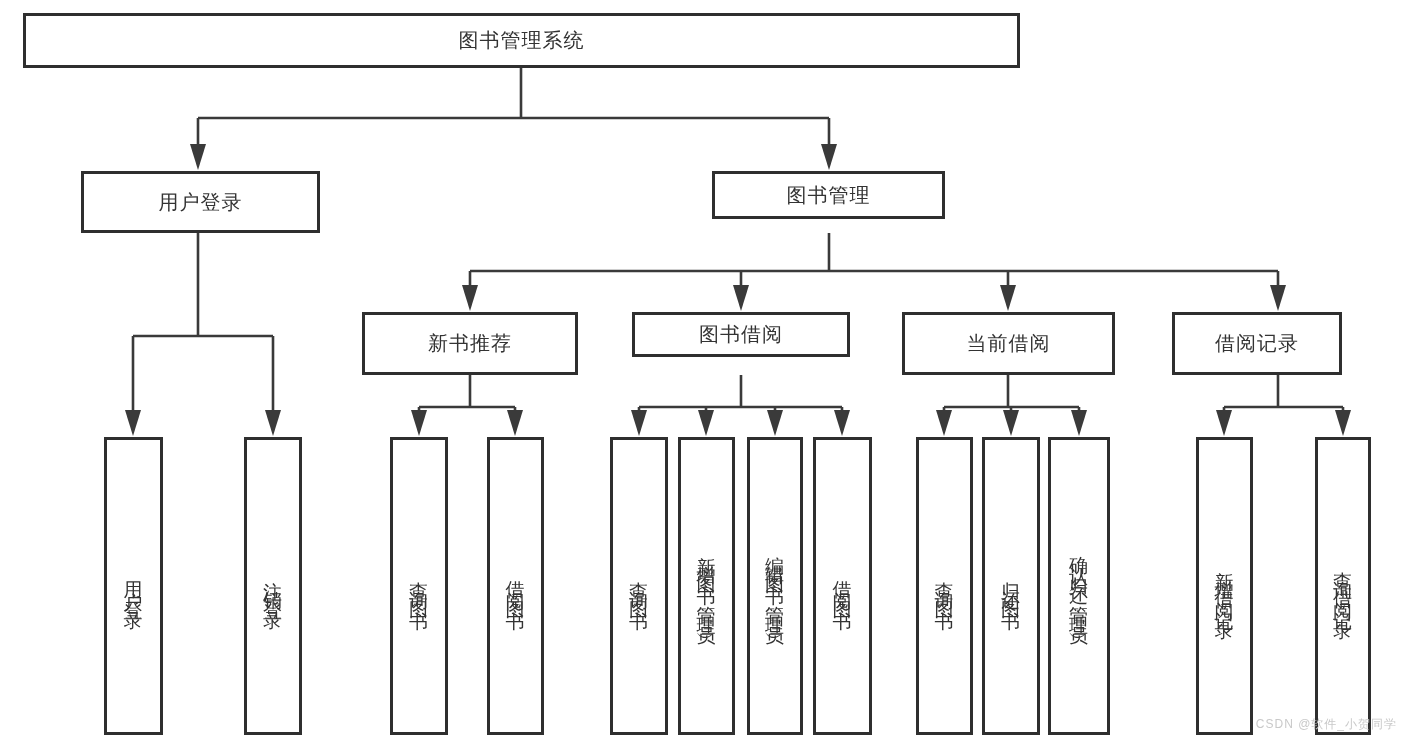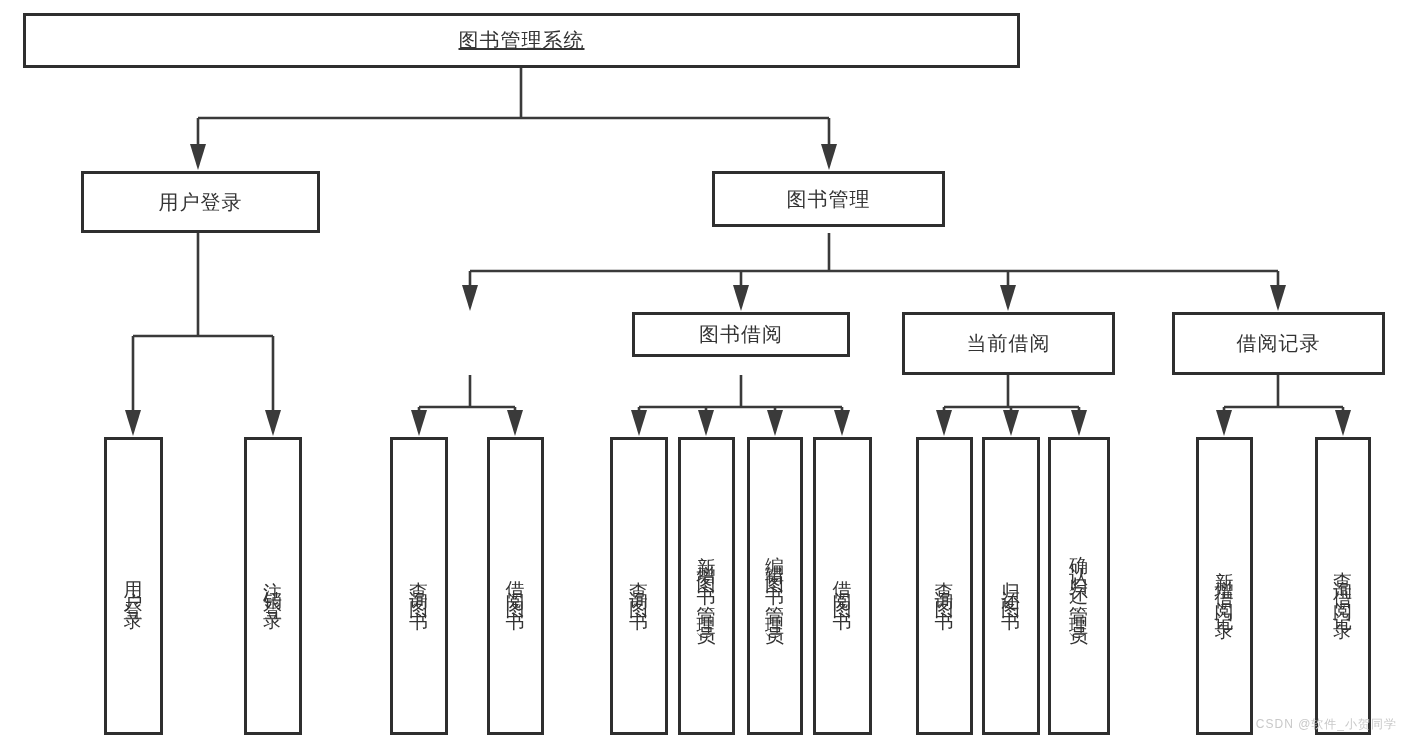--- a/index.html
+++ b/index.html
@@ -78,28 +78,29 @@
     <path d="M1008,375 L1008,407 M944,407 L1079,407 M944,407 L944,412 M1011,407 L1011,412 M1079,407 L1079,412"></path>
     <polygon points="936,410 952,410 944,436"></polygon>
     <polygon points="1003,410 1019,410 1011,436"></polygon>
     <polygon points="1071,410 1087,410 1079,436"></polygon>
 
     <path d="M1278,375 L1278,407 M1224,407 L1343,407 M1224,407 L1224,412 M1343,407 L1343,412"></path>
     <polygon points="1216,410 1232,410 1224,436"></polygon>
     <polygon points="1335,410 1351,410 1343,436"></polygon>
   </svg>
 
-  <div class="node h" style="left:23px; top:13px; width:997px; height:55px;text-decoration:underline;">图书管理系统</div>
+  <div class="node h" style="left:23px; top:13px; width:997px; height:55px;">图书管理系统</div>
 
   <div class="node h" style="left:81px; top:171px; width:239px; height:62px;">用户登录</div>
-  <div class="node h" style="left:712px; top:171px; width:233px; height:56px;">图书管理</div>
+  <div class="node h" style="left:712px; top:171px; width:233px; height:48px;">图书管理</div>
 
+  <div class="node h" style="left:362px; top:312px; width:216px; height:63px;">新书推荐</div>
   <div class="node h" style="left:632px; top:312px; width:218px; height:45px;">图书借阅</div>
   <div class="node h" style="left:902px; top:312px; width:213px; height:63px;">当前借阅</div>
-  <div class="node h" style="left:1172px; top:312px; width:213px; height:63px;">借阅记录</div>
+  <div class="node h" style="left:1172px; top:312px; width:170px; height:63px;">借阅记录</div>
 
   <div class="node v" style="left:104px; top:437px; width:59px; height:298px;">用户登录</div>
   <div class="node v" style="left:244px; top:437px; width:58px; height:298px;">注销登录</div>
 
   <div class="node v" style="left:390px; top:437px; width:58px; height:298px;">查询图书</div>
   <div class="node v" style="left:487px; top:437px; width:57px; height:298px;">借阅图书</div>
 
   <div class="node v" style="left:610px; top:437px; width:58px; height:298px;">查询图书</div>
   <div class="node v" style="left:678px; top:437px; width:57px; height:298px;">新增图书（管理员）</div>
   <div class="node v" style="left:747px; top:437px; width:56px; height:298px;">编辑图书（管理员）</div>

